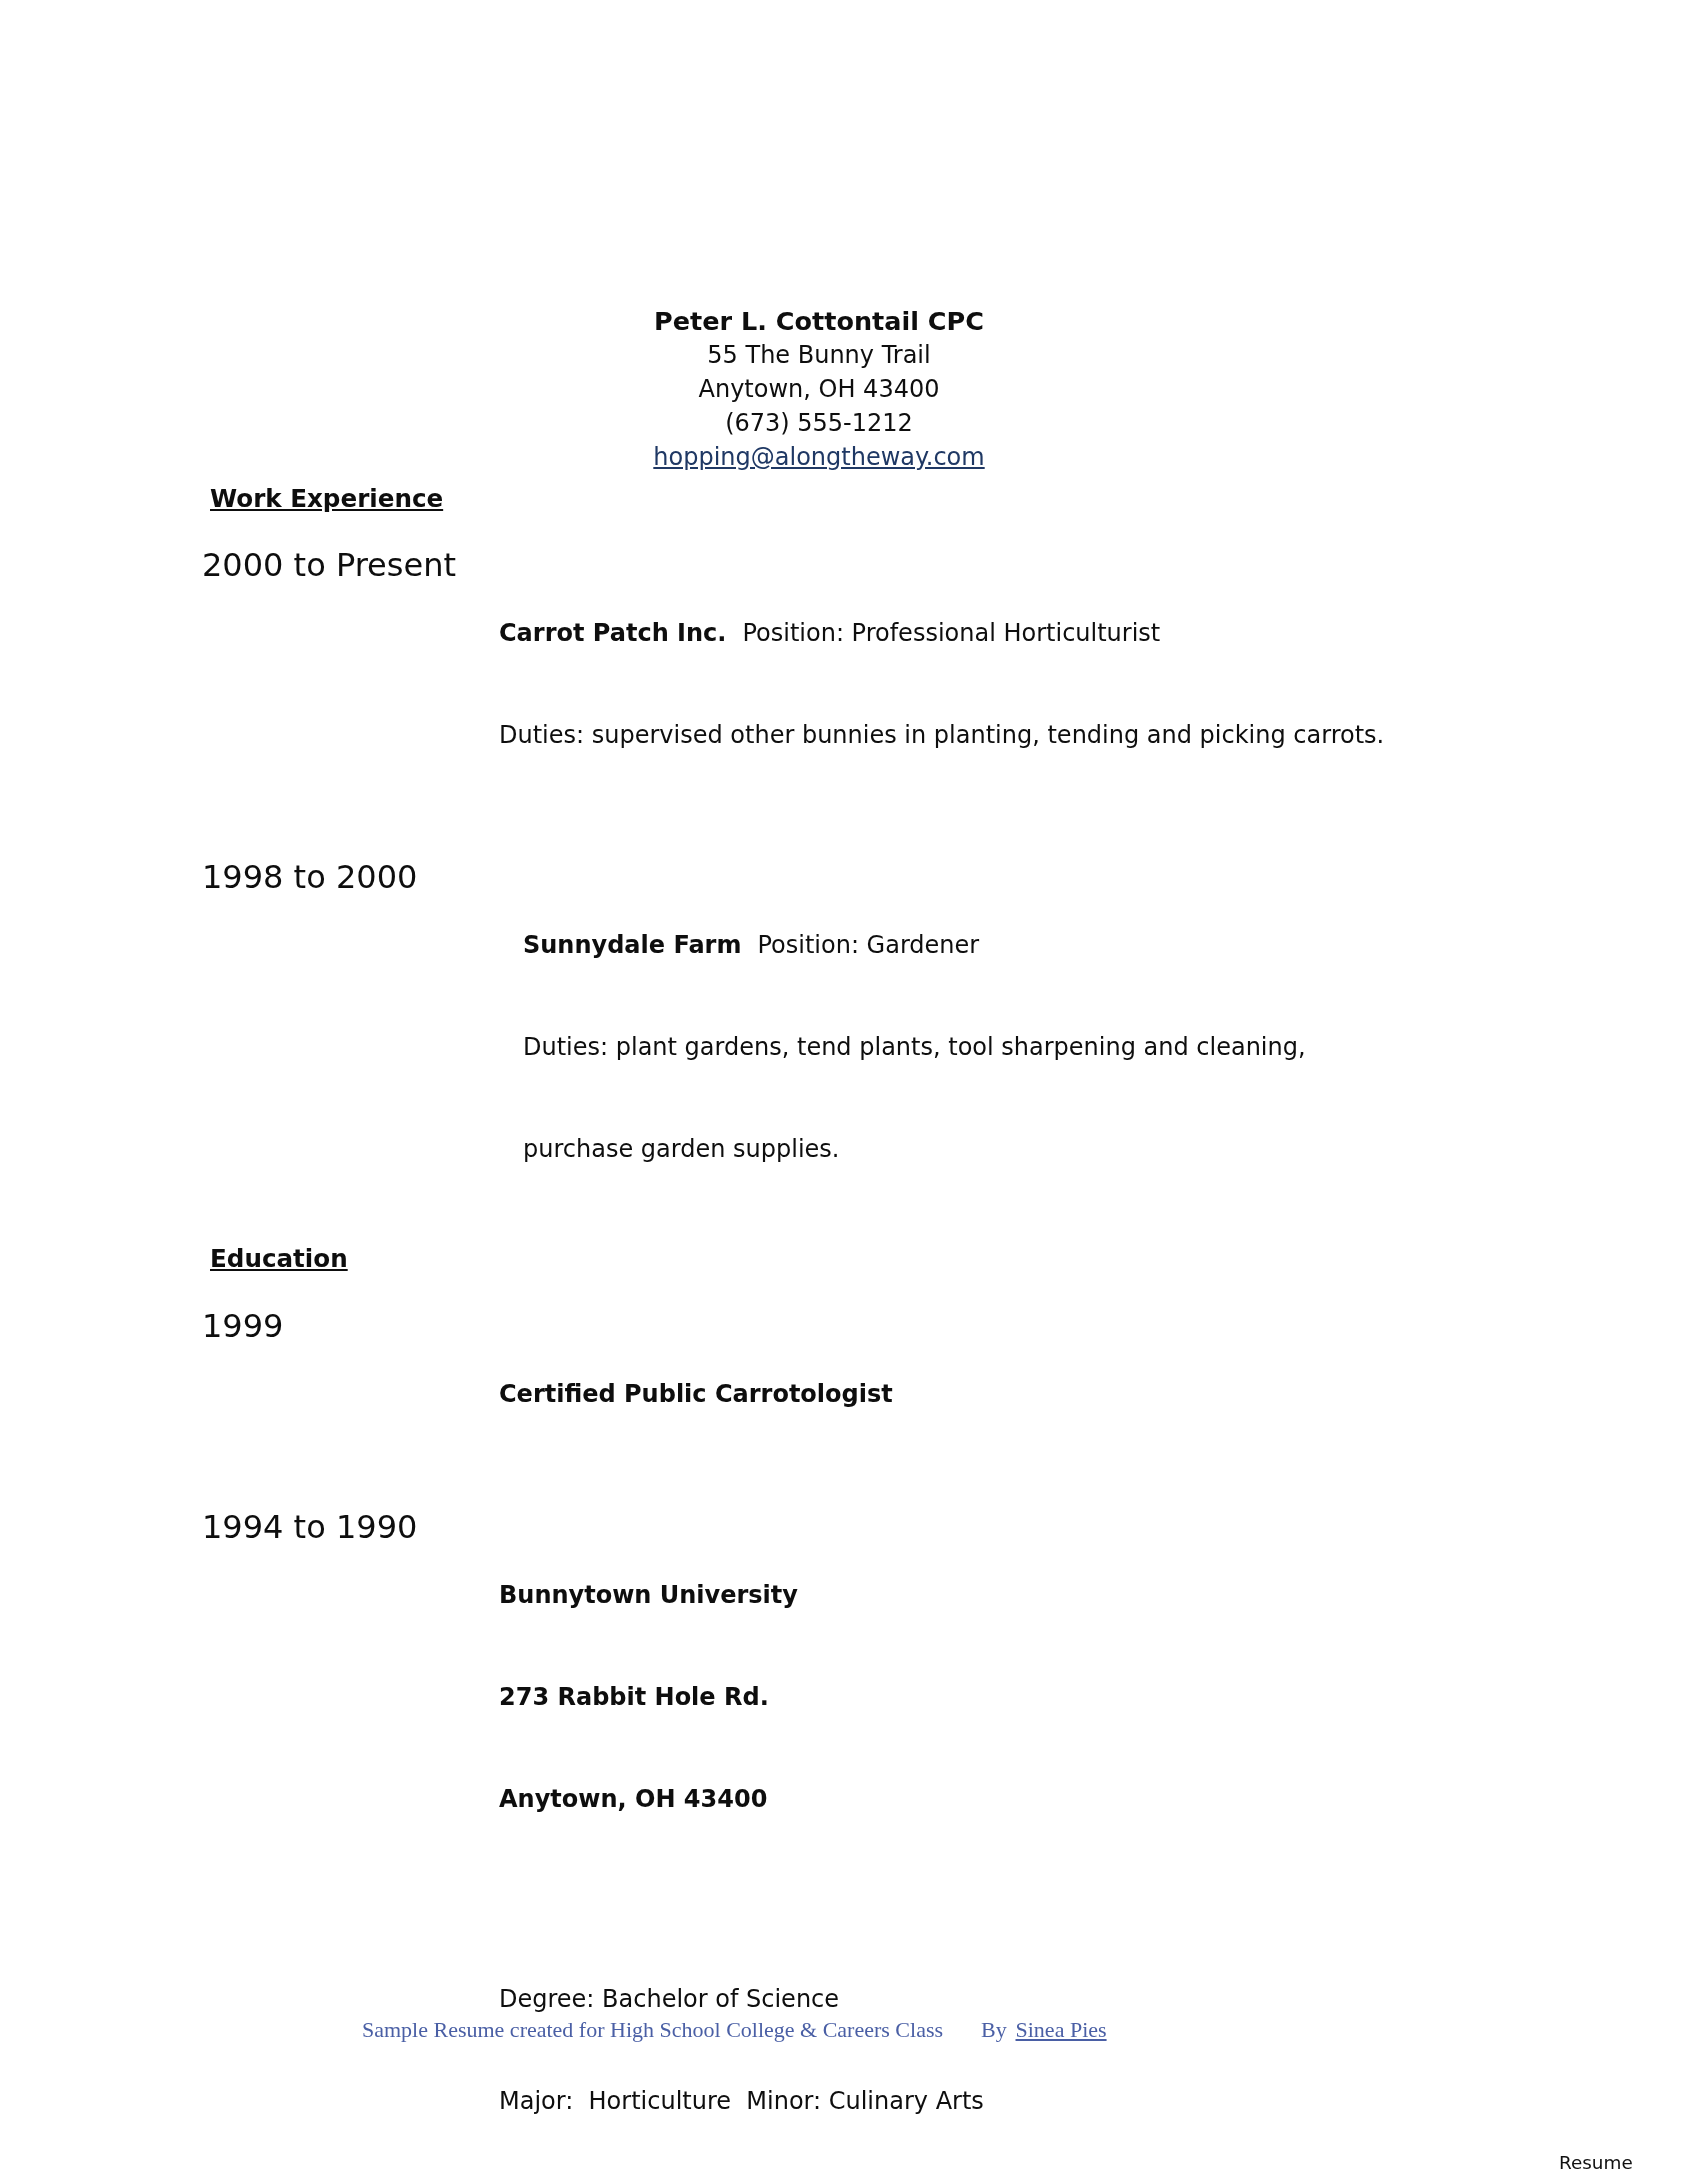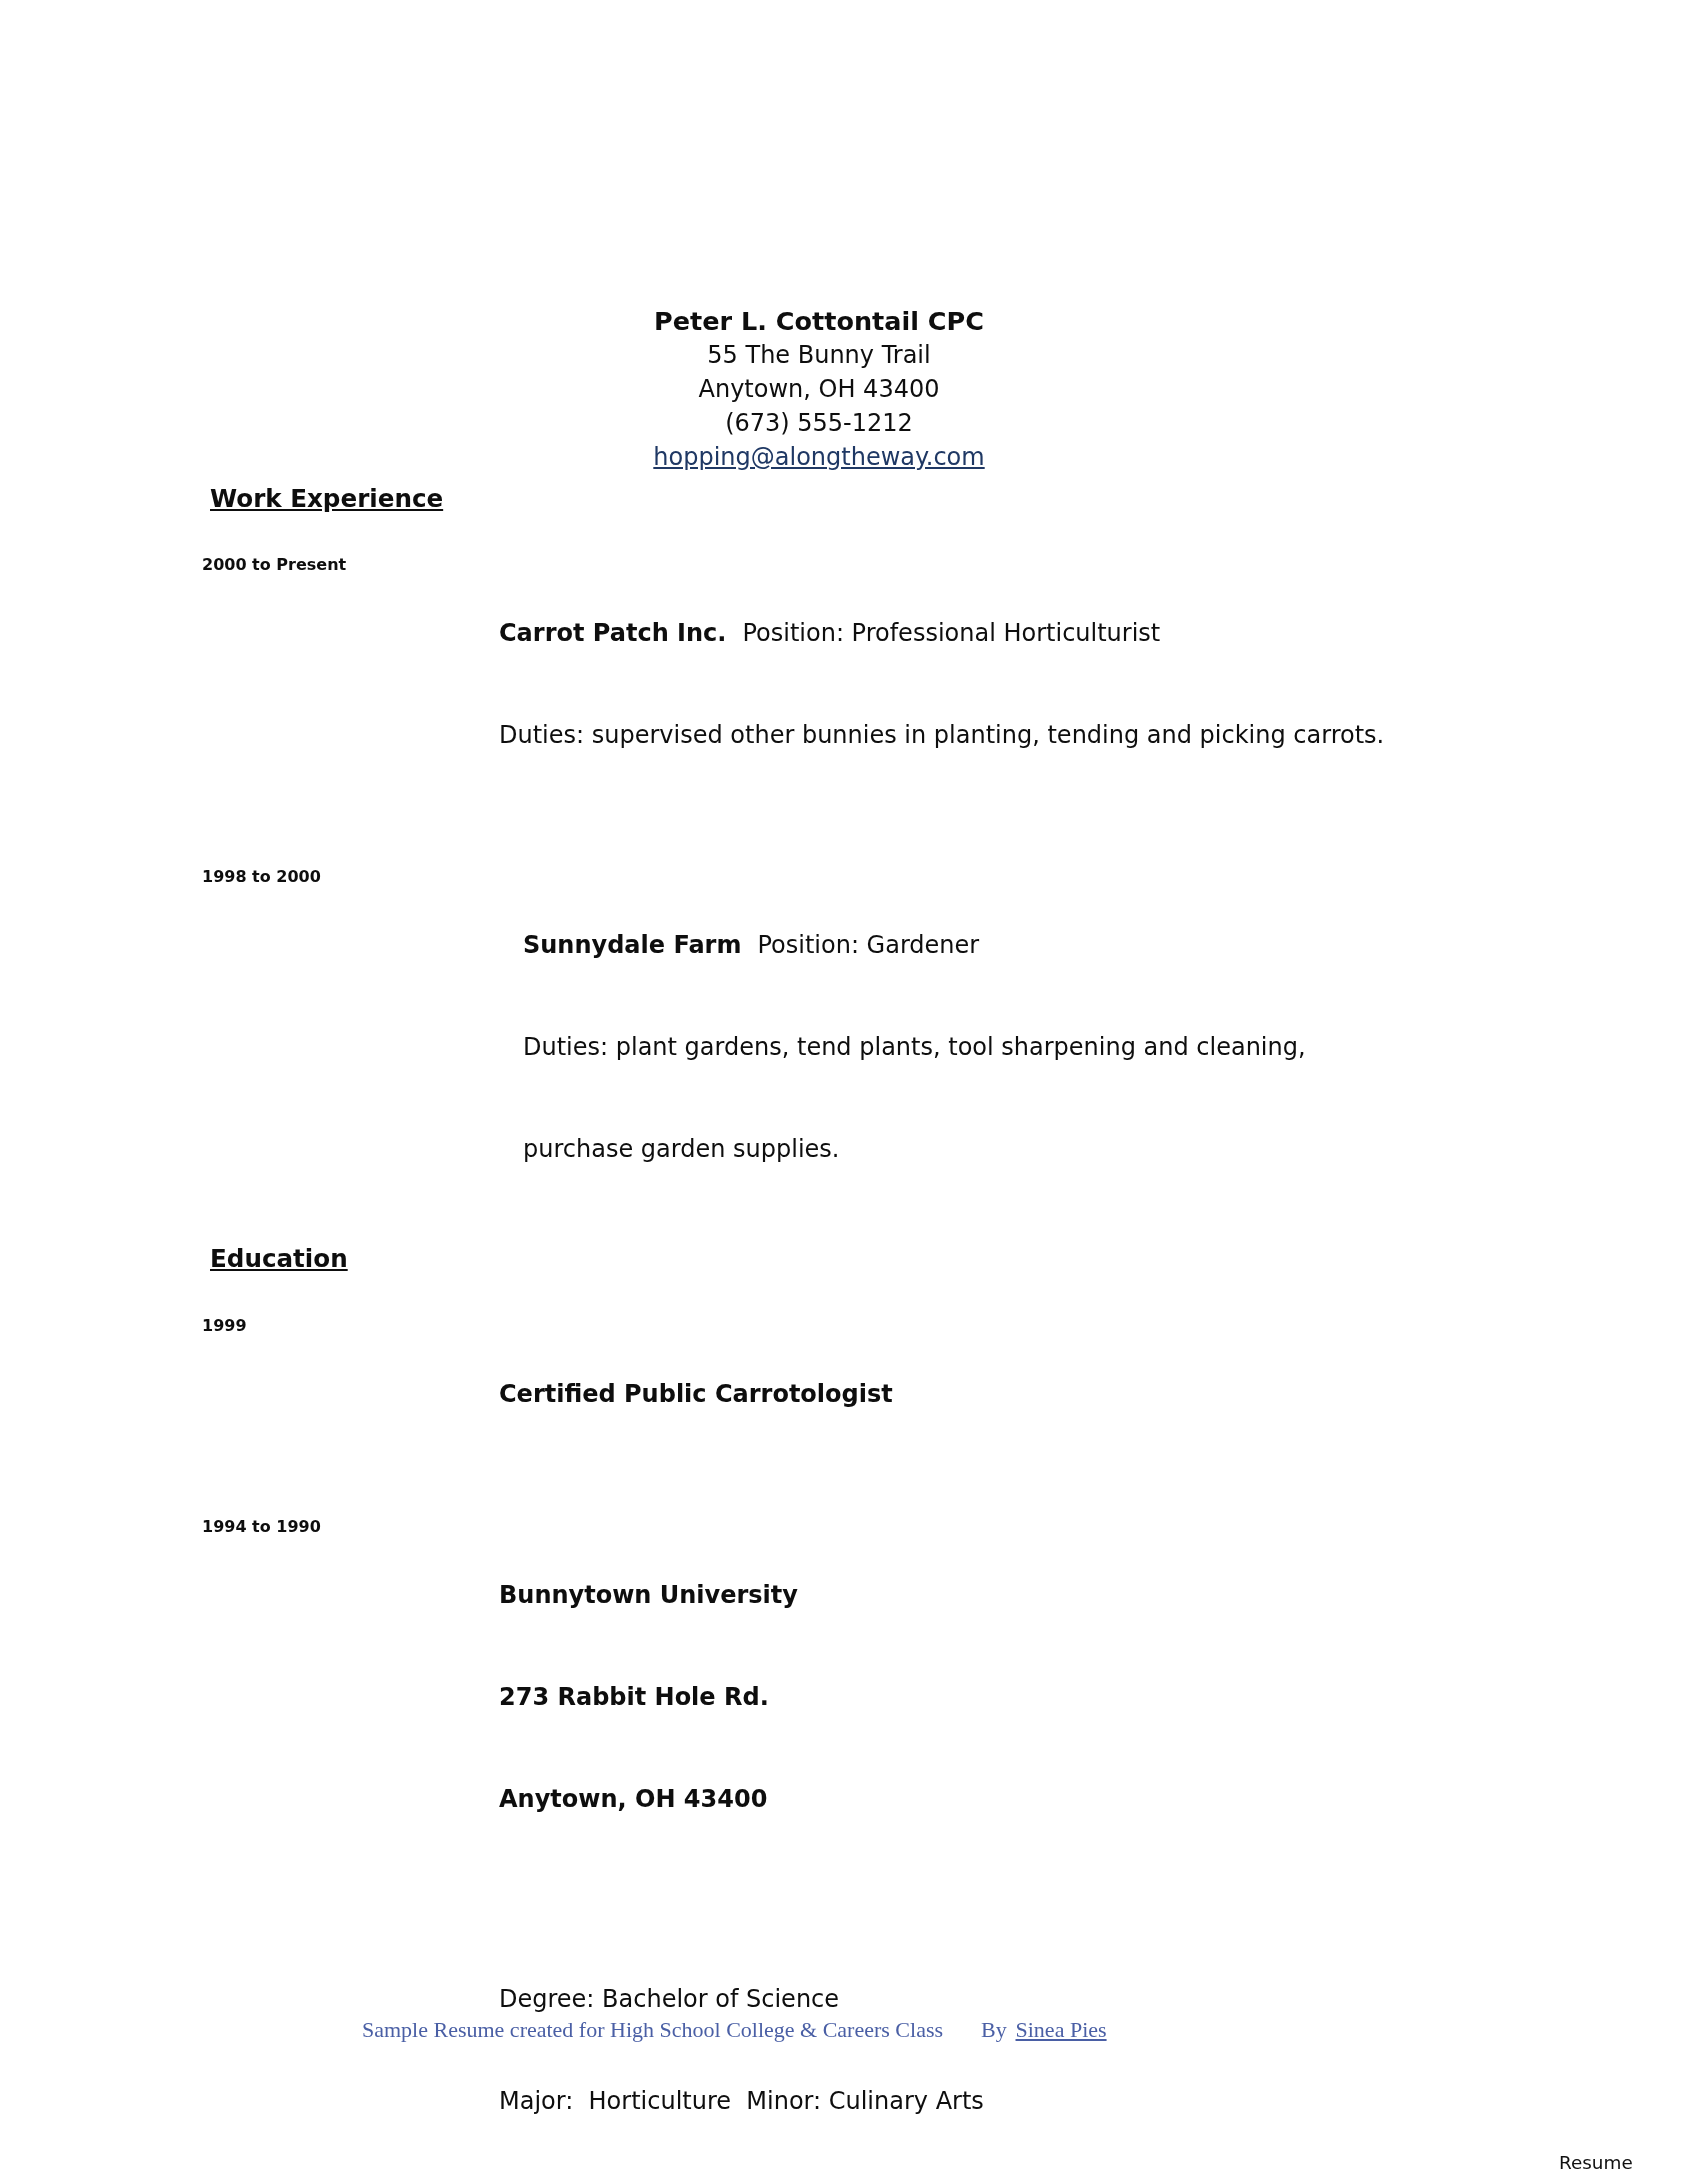--- a/index.html
+++ b/index.html
@@ -34,22 +34,22 @@
   .mt-work { margin-top: 30px; }
   .mt-row1 { margin-top: 32px; }
   .mt-row2 { margin-top: 40px; gap: 24px; }
   .mt-edu  { margin-top: 29px; }
   .mt-e1   { margin-top: 33px; }
   .mt-e2   { margin-top: 31px; }
   .row { display: flex; align-items: flex-start; }
   .row .date {
     width: 297px;
     flex-shrink: 0;
-    font-weight: bold;
-    font-size: 16px;
+    font-weight: normal;
+    font-size: 32px;
     line-height: 34px;
   }
   .row .content {
     flex: 1;
     font-size: 24px;
     line-height: 34px;
     white-space: pre-wrap;
   }
   .b { font-weight: bold; }
   .pos { margin-left: 16px; }

